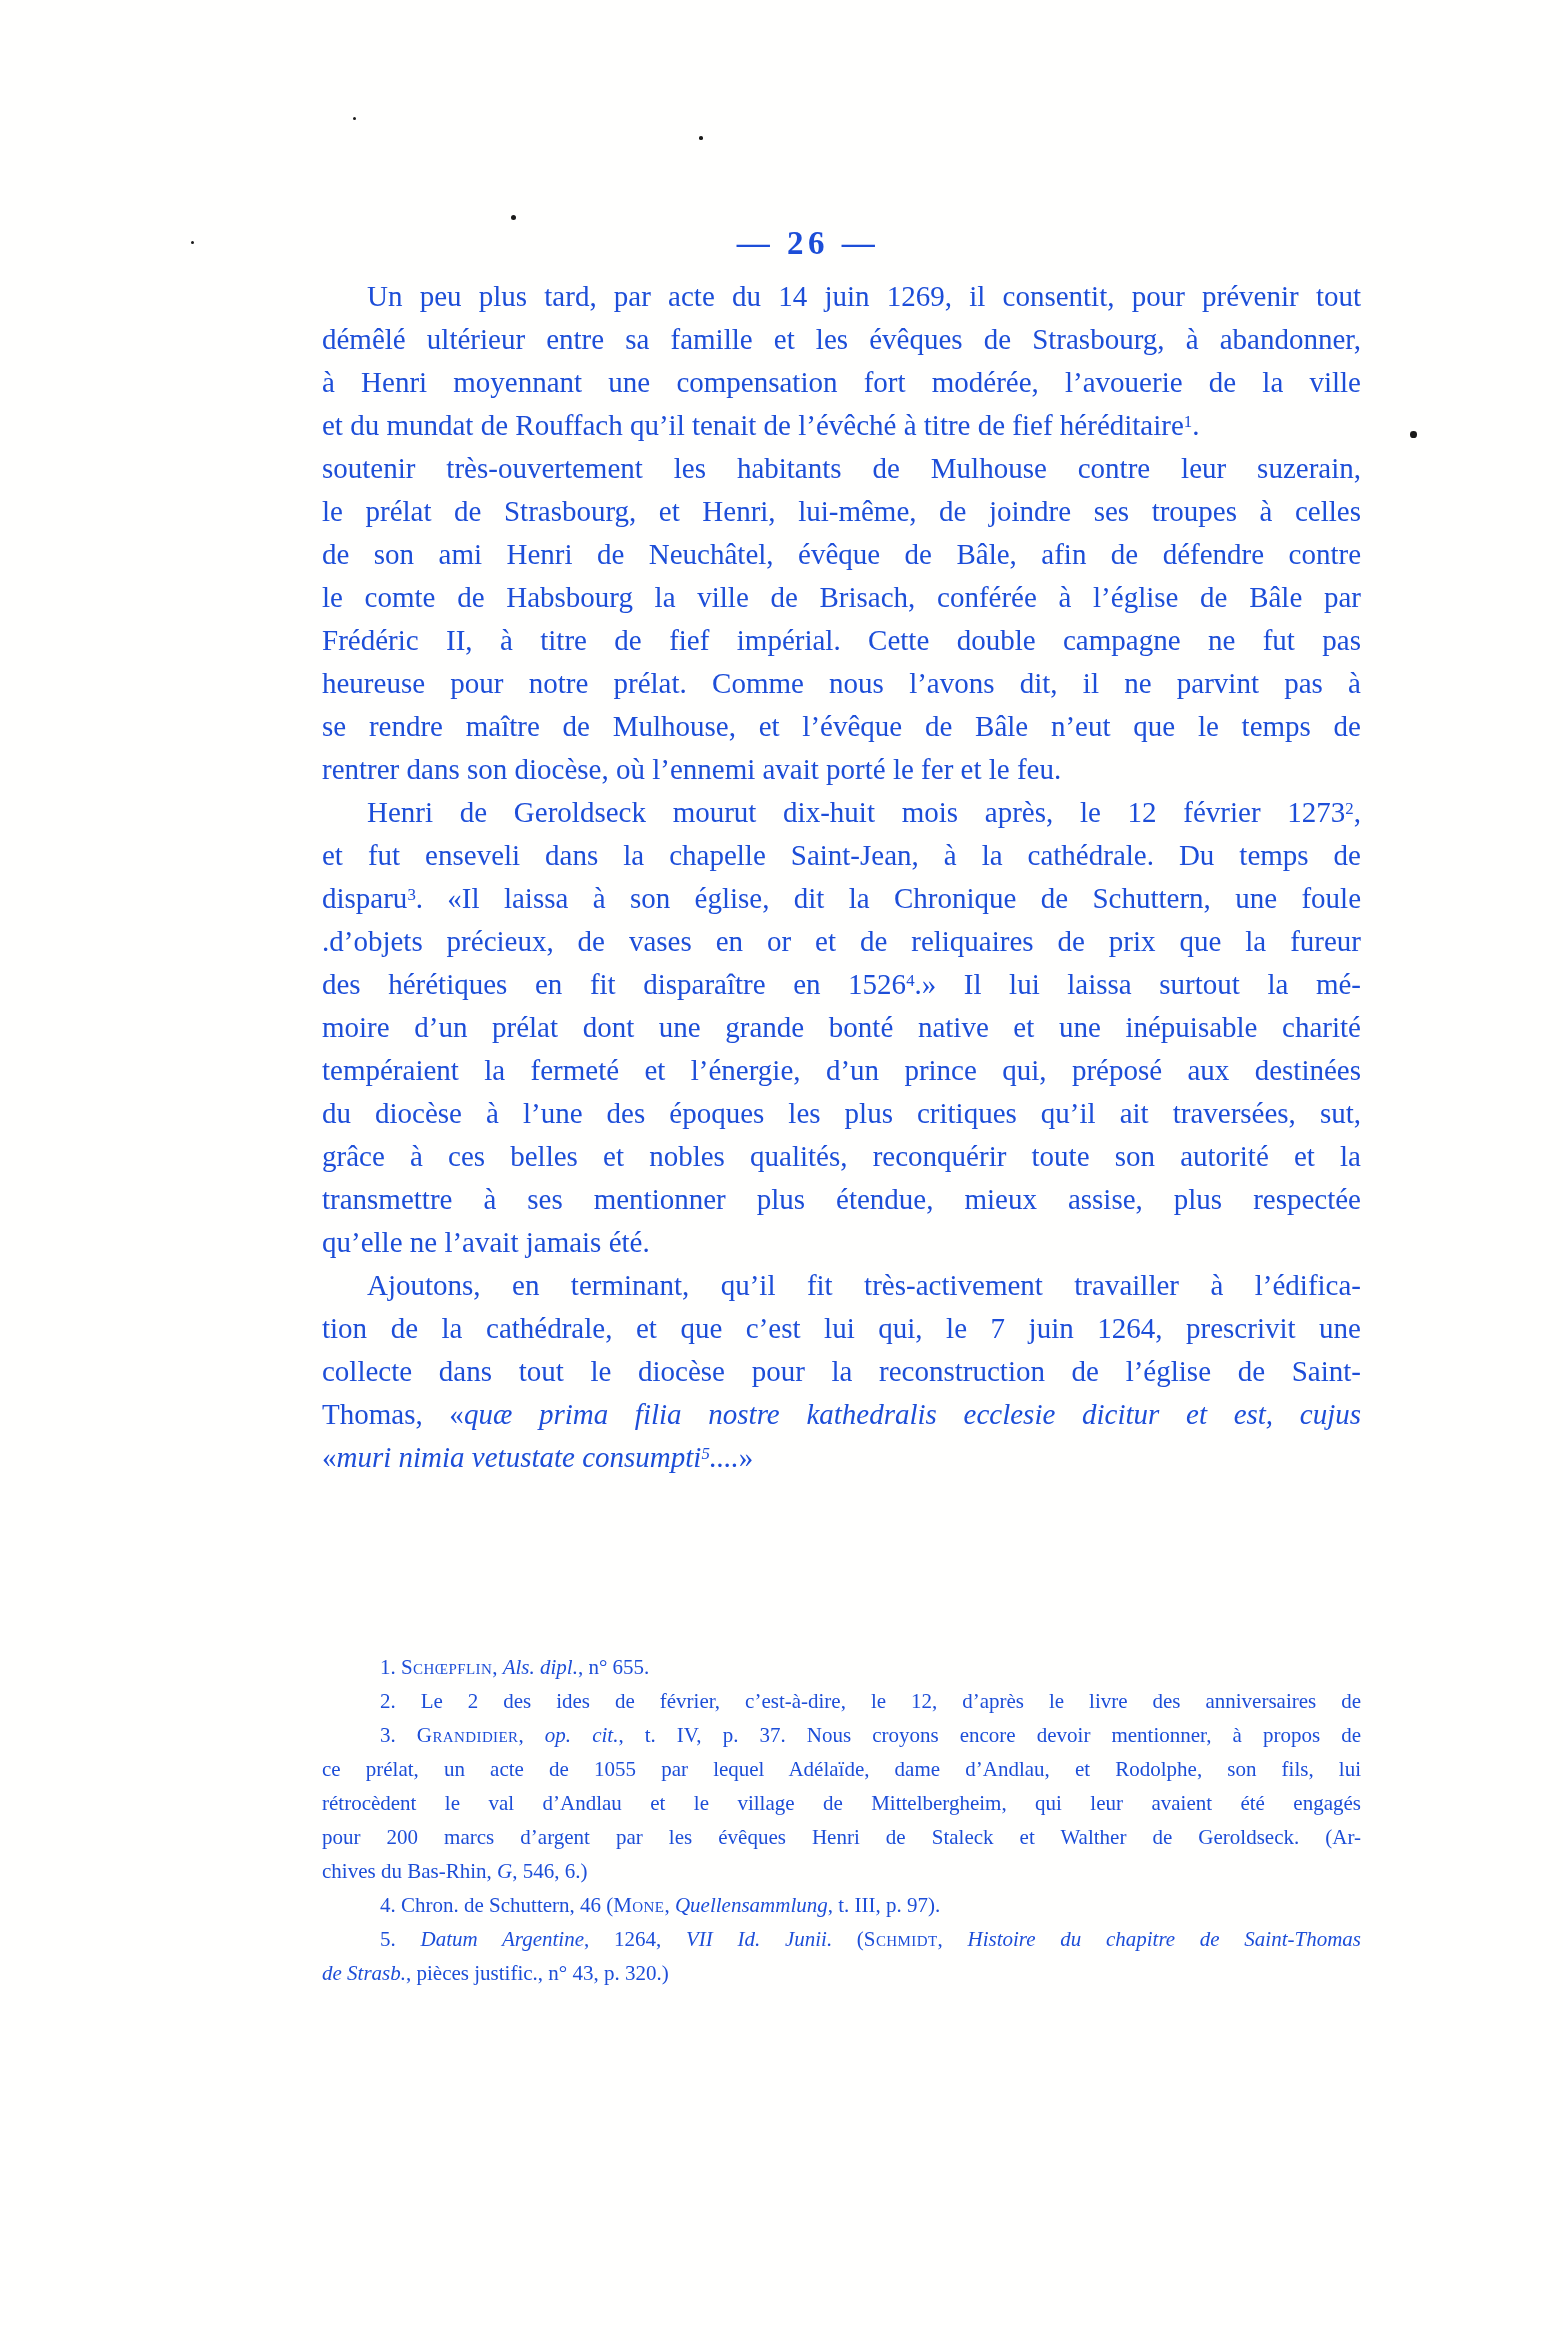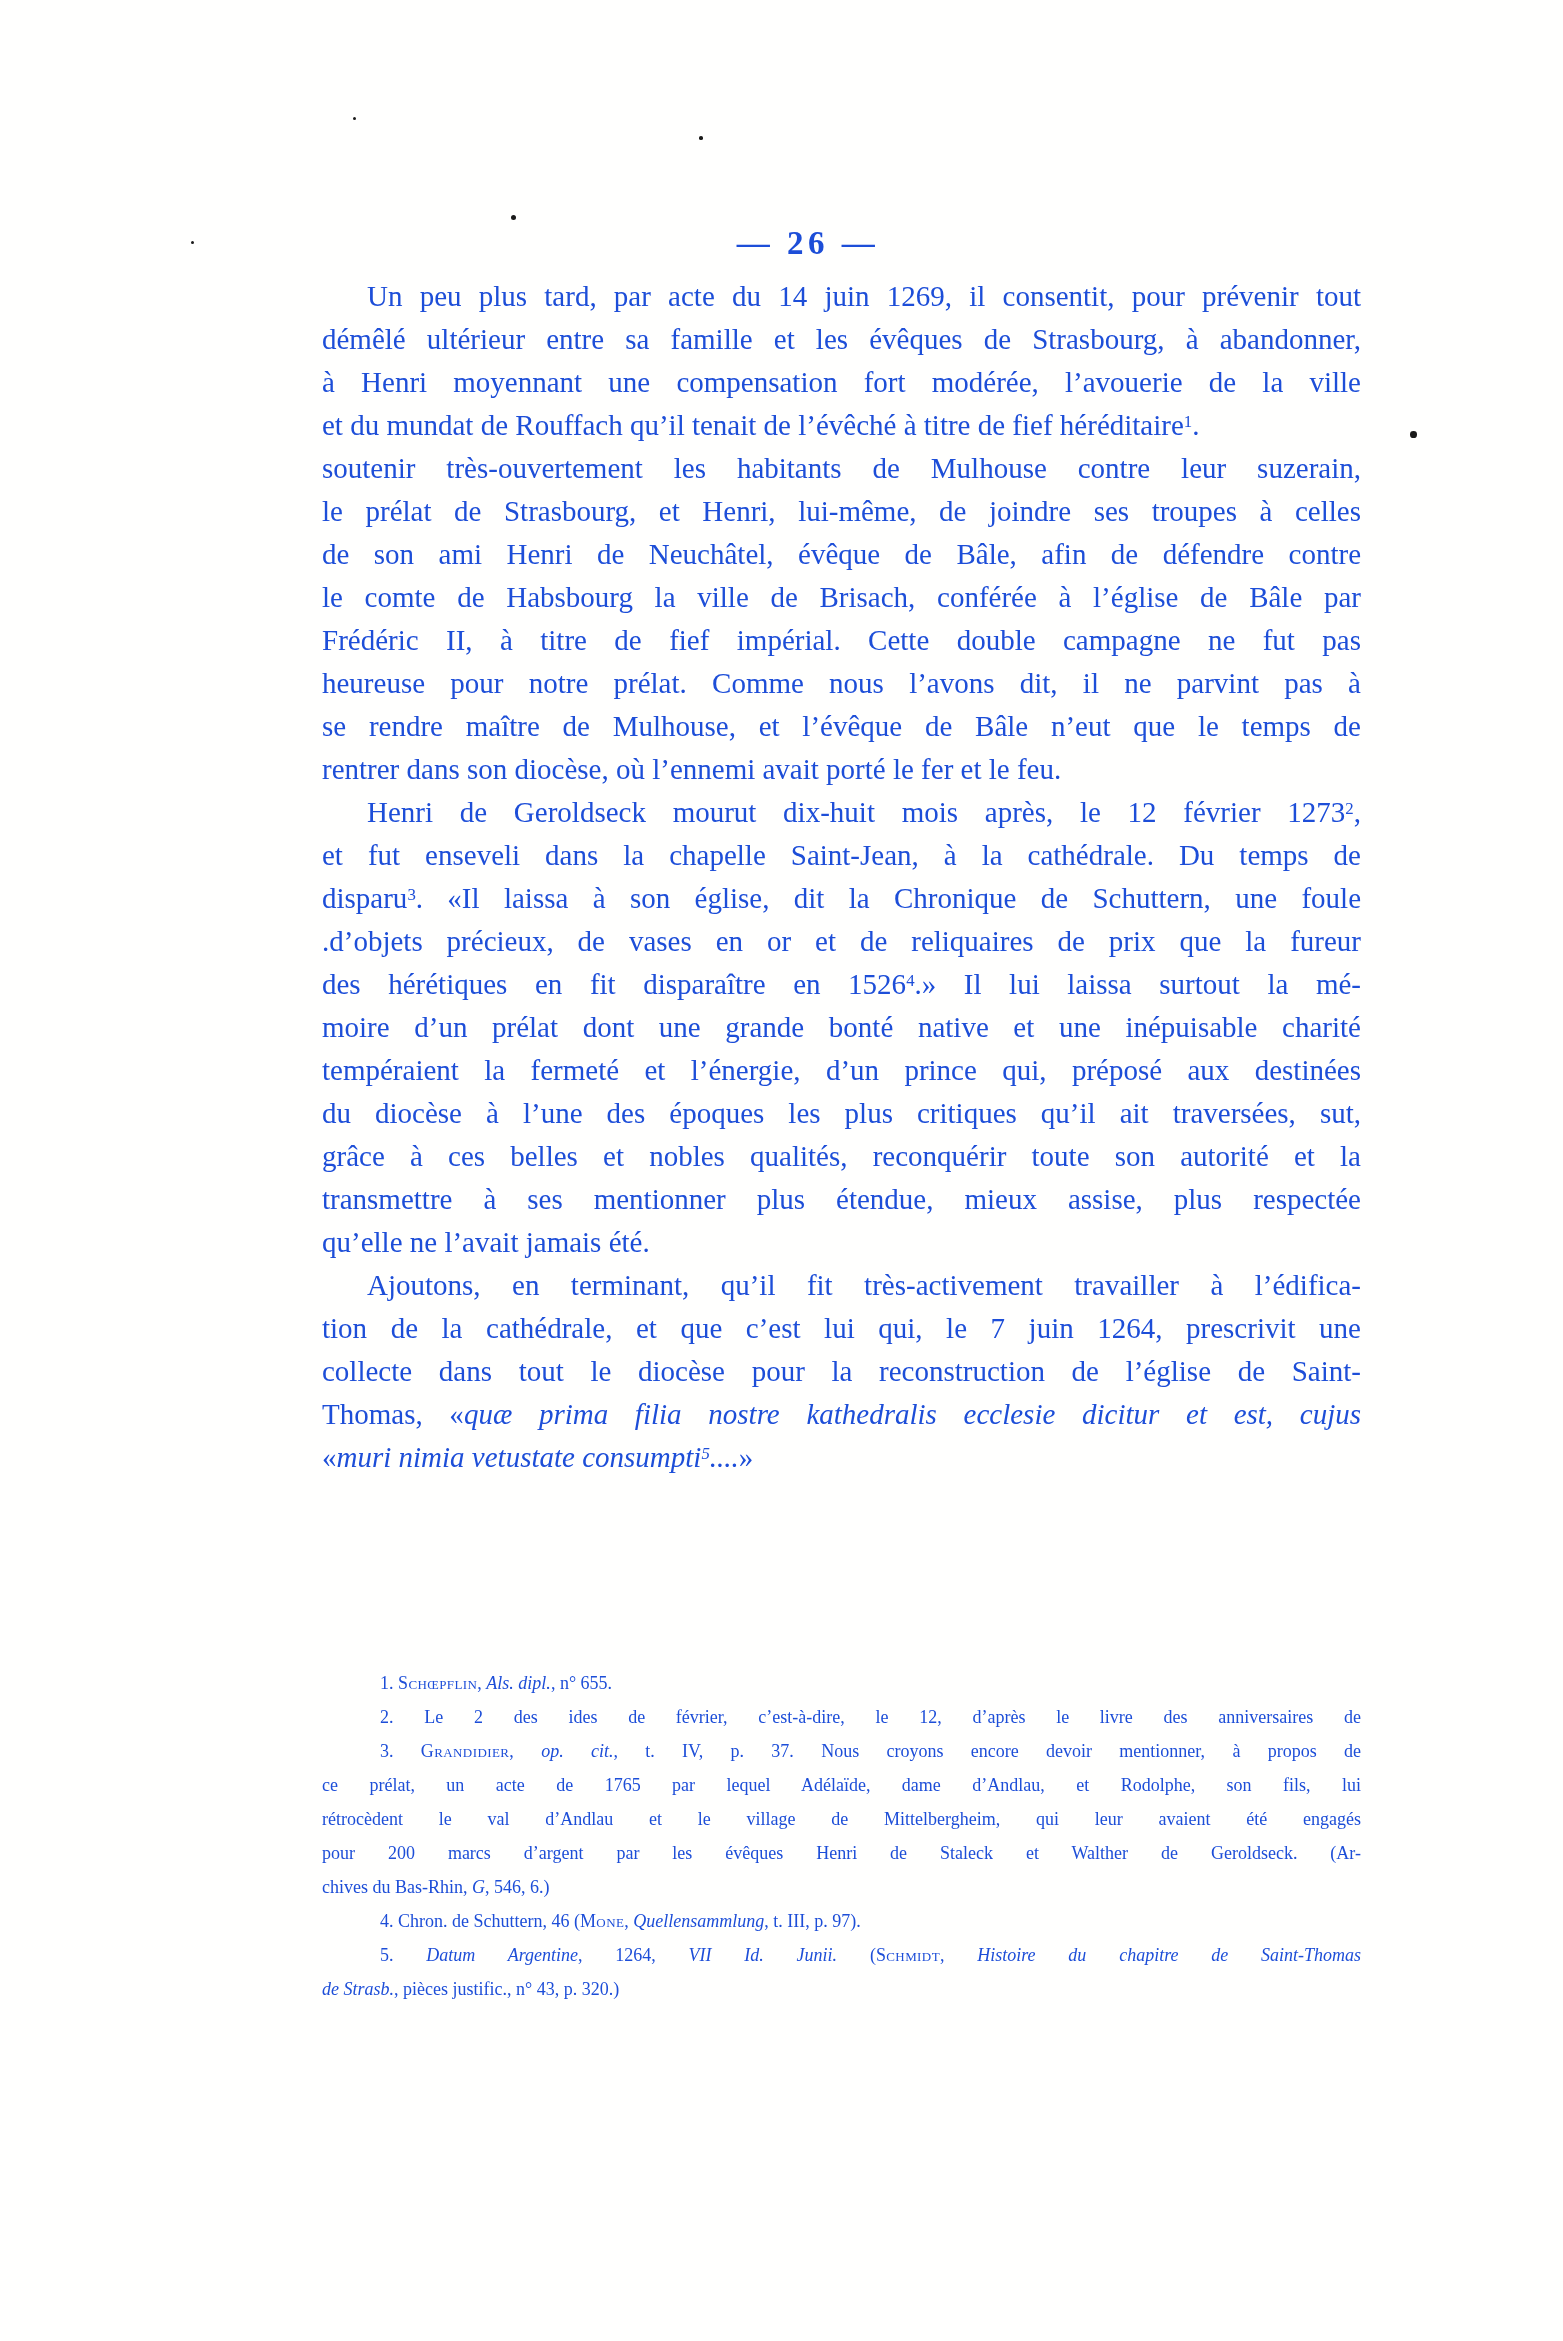--- a/index.html
+++ b/index.html
@@ -33,23 +33,22 @@
     top: 275px;
     width: 1039px;
     font-size: 29px;
     line-height: 43px;
   }
   .footnotes {
     position: absolute;
     left: 322px;
     top: 1650px;
     width: 1039px;
-    font-size: 18px;
+    font-size: 21px;
     line-height: 34px;
-    margin-top: 16px;
   }
   .para { margin: 0; }
   .bl, .fl {
     text-align: justify;
     text-align-last: justify;
     white-space: normal;
   }
   .bl.last, .fl.last { text-align-last: left; }
   .bl.first { text-indent: 45px; }
   .fl.first { text-indent: 58px; }
@@ -114,21 +113,21 @@
 
   <div class="footnotes">
       <div class="para">
         <div class="fl first last">1. <span class="sc">Schœpflin</span>, <span class="it">Als. dipl.</span>, n° 655.</div>
       </div>
       <div class="para">
         <div class="fl first">2. Le 2 des ides de février, c’est-à-dire, le 12, d’après le livre des anniversaires de</div>
       </div>
       <div class="para">
         <div class="fl first">3. <span class="sc">Grandidier</span>, <span class="it">op. cit.</span>, t. IV, p. 37. Nous croyons encore devoir mentionner, à propos de</div>
-        <div class="fl">ce prélat, un acte de 1765 par lequel Adélaïde, dame d’Andlau, et Rodolphe, son fils, lui</div>
+        <div class="fl">ce prélat, un acte de 1055 par lequel Adélaïde, dame d’Andlau, et Rodolphe, son fils, lui</div>
         <div class="fl">rétrocèdent le val d’Andlau et le village de Mittelbergheim, qui leur avaient été engagés</div>
         <div class="fl">pour 200 marcs d’argent par les évêques Henri de Staleck et Walther de Geroldseck. (Ar-</div>
         <div class="fl last">chives du Bas-Rhin, <span class="it">G</span>, 546, 6.)</div>
       </div>
       <div class="para">
         <div class="fl first last">4. Chron. de Schuttern, 46 (<span class="sc">Mone</span>, <span class="it">Quellensammlung</span>, t. III, p. 97).</div>
       </div>
       <div class="para">
         <div class="fl first">5. <span class="bi">Datum Argentine</span>, 1264, <span class="bi">VII Id. Junii.</span> (<span class="sc">Schmidt</span>, <span class="bi">Histoire du chapitre de Saint-Thomas</span></div>
         <div class="fl last"><span class="bi">de Strasb.</span>, pièces justific., n° 43, p. 320.)</div>

